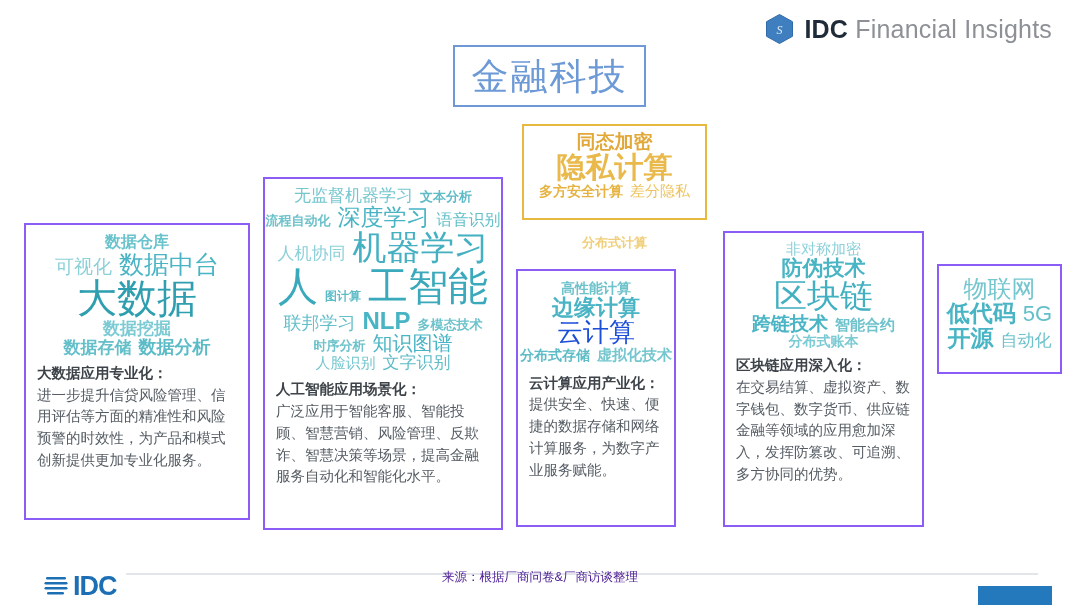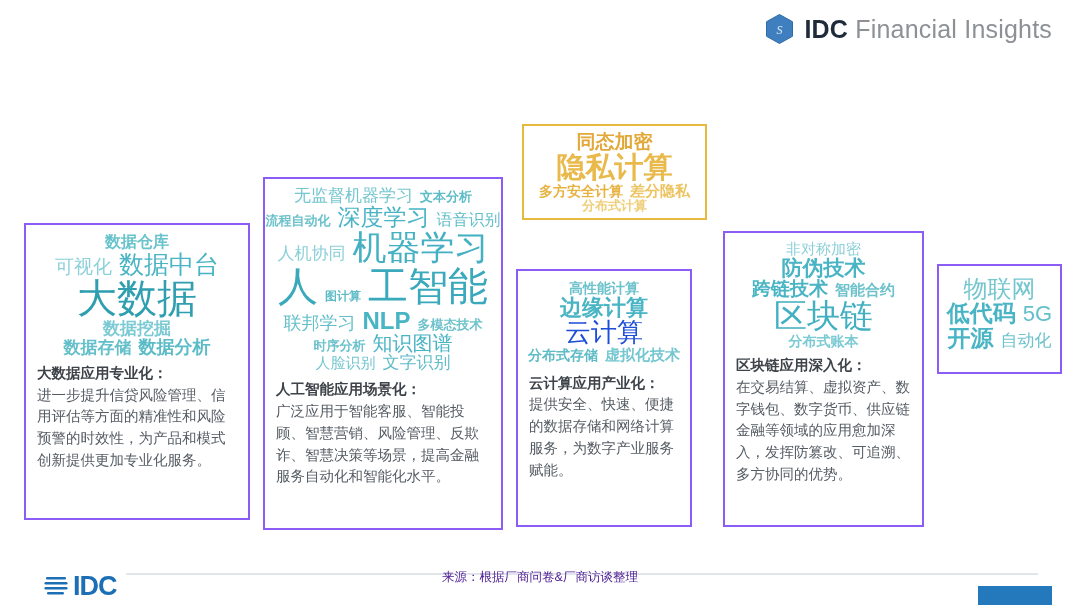--- a/index.html
+++ b/index.html
@@ -60,20 +60,23 @@
         <polygon points="13.5,0.5 26.5,7.7 26.5,22.3 13.5,29.5 0.5,22.3 0.5,7.7" fill="#3f7fbf"></polygon>
         <polygon points="13.5,0.5 26.5,7.7 26.5,22.3 13.5,29.5 0.5,22.3 0.5,7.7" fill="none" stroke="#2e6ba8" stroke-width="1"></polygon>
         <text x="13.5" y="20" font-size="12" fill="#dce8f5" text-anchor="middle" font-family="Liberation Serif, serif" font-style="italic">S</text>
       </svg>
     </div>
     <div class="brand-text">
       <span class="b1">IDC</span><span class="b2"> Financial Insights</span>
     </div>
   </div>
 
+  <div class="title-box">
+    <span>金融科技</span>
+  </div>
 
   <div class="card" style="left:24px; top:223px; width:226px; height:297px;">
     <div class="cloud" style="padding-top:9px;">
         <div class="line">
           <span class="w" style="font-size: 16px; color: rgb(105, 195, 204); font-weight: bold;">数据仓库</span>
         </div>
         <div class="line">
           <span class="w" style="font-size: 19px; color: rgb(140, 208, 216); text-align: right;">可视化</span>
           <span class="w" style="font-size: 25px; color: rgb(73, 180, 196);">数据中台</span>
         </div>
@@ -137,29 +140,29 @@
   <div class="card yellow" style="left:522px; top:124px; width:185px; height:96px;">
     <div class="cloud" style="padding-top:6px;">
         <div class="line">
           <span class="w" style="font-size: 19px; color: rgb(226, 169, 58); font-weight: bold;">同态加密</span>
         </div>
         <div class="line">
           <span class="w" style="font-size: 29px; color: rgb(233, 185, 75); font-weight: bold;">隐私计算</span>
         </div>
         <div class="line">
           <span class="w" style="font-size: 14px; color: rgb(230, 179, 66); font-weight: bold;">多方安全计算</span>
-          <span class="w" style="font-size: 15px; color: rgb(237, 195, 95); font-weight: bold; text-align: center;">差分隐私</span>
-        </div>
-        <div class="line">
-          <span class="w" style="font-size: 13px; color: rgb(240, 207, 122); font-weight: bold;">分布式计算</span>
-        </div>
-      </div>
-  </div>
-
-  <div class="card" style="left:516px; top:269px; width:176px; height:258px;">
+          <span class="w" style="font-size: 15px; color: rgb(237, 195, 95); font-weight: normal; text-align: center;">差分隐私</span>
+        </div>
+        <div class="line">
+          <span class="w" style="font-size: 13px; color: rgb(240, 207, 122); font-weight: bold; margin-top: 37px;">分布式计算</span>
+        </div>
+      </div>
+  </div>
+
+  <div class="card" style="left:516px; top:269px; width:160px; height:258px;">
     <div class="cloud" style="padding-top:10px;">
         <div class="line">
           <span class="w" style="font-size: 14px; color: rgb(109, 194, 203); font-weight: bold;">高性能计算</span>
         </div>
         <div class="line">
           <span class="w" style="font-size: 22px; color: rgb(73, 180, 196); font-weight: bold;">边缘计算</span>
         </div>
         <div class="line">
           <span class="w" style="font-size: 26px; color: #1d4ed8; text-align: right;">云计算</span>
         </div>
@@ -176,25 +179,25 @@
 
   <div class="card" style="left:723px; top:231px; width:201px; height:296px;">
     <div class="cloud" style="padding-top:8px;">
         <div class="line">
           <span class="w" style="font-size: 15px; color: rgb(140, 208, 216);">非对称加密</span>
         </div>
         <div class="line">
           <span class="w" style="font-size: 21px; color: rgb(73, 180, 196); font-weight: bold;">防伪技术</span>
         </div>
         <div class="line">
+          <span class="w" style="font-size: 33px; color: rgb(67, 176, 194);">区块链</span>
+        </div>
+        <div class="line">
           <span class="w" style="font-size: 19px; color: rgb(73, 180, 196); font-weight: bold;">跨链技术</span>
           <span class="w" style="font-size: 15px; color: rgb(109, 194, 203); font-weight: bold;">智能合约</span>
-        </div>
-        <div class="line">
-          <span class="w" style="font-size: 33px; color: rgb(67, 176, 194);">区块链</span>
         </div>
         <div class="line">
           <span class="w" style="font-size: 14px; color: rgb(124, 202, 211); font-weight: bold;">分布式账本</span>
         </div>
       </div>
     <div class="body" style="margin-top:6px;">
       <div class="hd">区块链应用深入化：</div>
       <div class="tx">在交易结算、虚拟资产、数字钱包、数字货币、供应链金融等领域的应用愈加深入，发挥防篡改、可追溯、多方协同的优势。</div>
     </div>
   </div>

